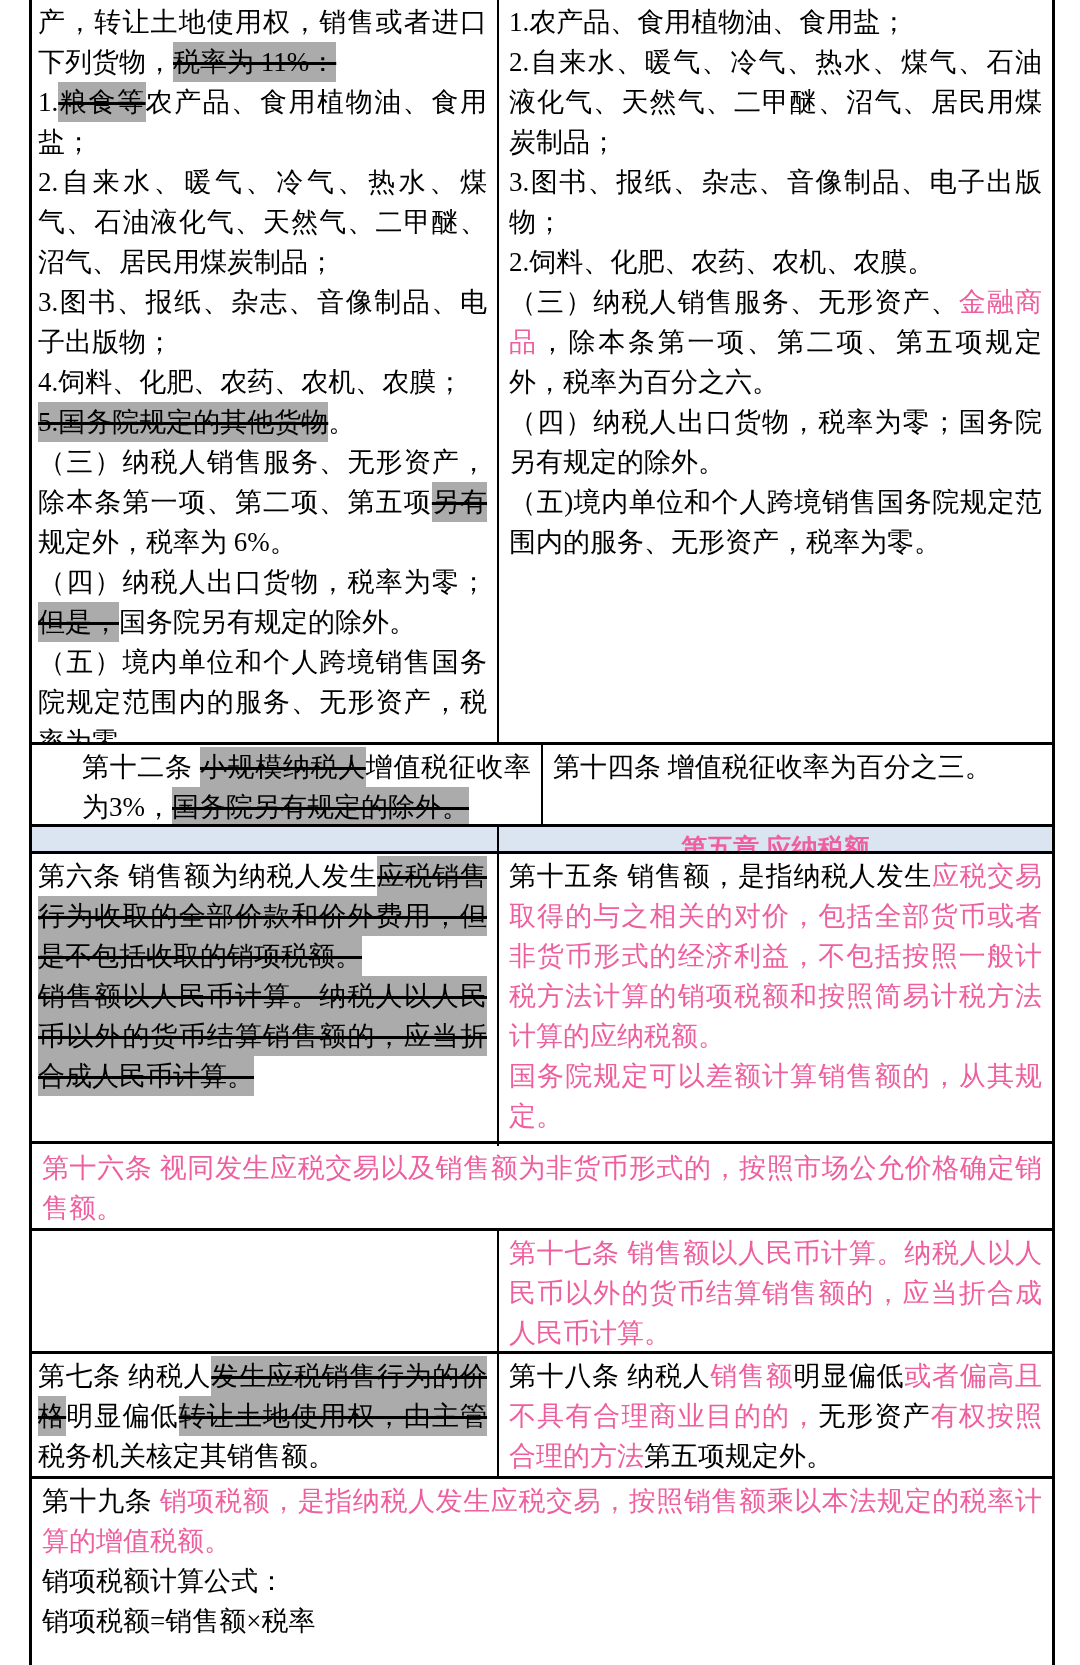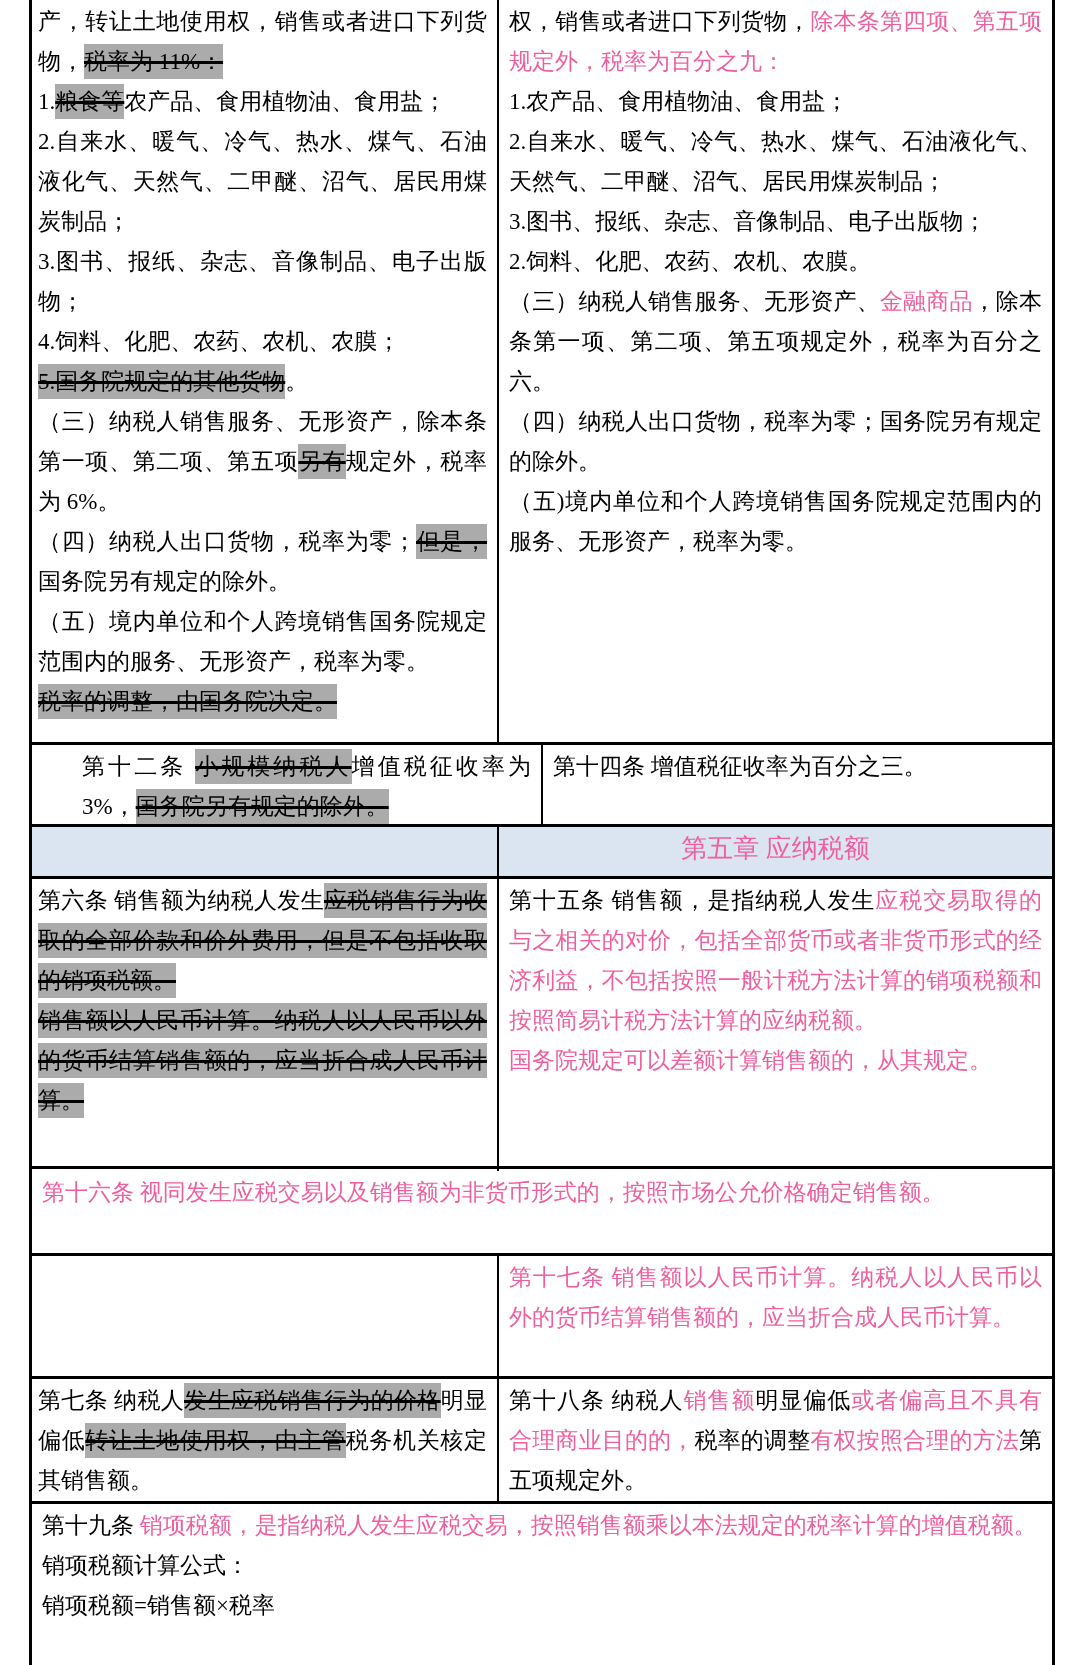--- a/index.html
+++ b/index.html
@@ -18,21 +18,21 @@
   .row{
     display:flex;box-sizing:border-box;
     border-bottom:3px solid var(--border,#000);
     overflow:hidden;
   }
   .row:last-child{border-bottom:none;}
   .cell{box-sizing:border-box;overflow:hidden;padding:2px 10px 0 6px;}
   .cell.left{width:467px;border-right:2px solid var(--border,#000);}
   .cell.right{flex:1;padding-left:10px;}
   .cell p{
-    margin:0;font-size:23px;line-height:40px;color:#000;
+    margin:0;font-size:27px;line-height:40px;color:#000;
     text-align:justify;word-break:break-all;letter-spacing:0;
   }
   .del{
     background:var(--hl,#ababab);
     text-decoration:line-through;
     text-decoration-thickness:3px;
     text-decoration-color:#000;
     padding:5px 0;
   }
   .ins{color:var(--ins,#ee5f9f);}
@@ -52,39 +52,38 @@
         <p><span>2.自来水、暖气、冷气、热水、煤气、石油液化气、天然气、二甲醚、沼气、居民用煤炭制品；</span></p>
         <p><span>3.图书、报纸、杂志、音像制品、电子出版物；</span></p>
         <p><span>4.饲料、化肥、农药、农机、农膜；</span></p>
         <p><span class="del">5.国务院规定的其他货物</span><span>。</span></p>
         <p><span>（三）纳税人销售服务、无形资产，除本条第一项、第二项、第五项</span><span class="del">另有</span><span>规定外，税率为 6%。</span></p>
         <p><span>（四）纳税人出口货物，税率为零；</span><span class="del">但是，</span><span>国务院另有规定的除外。</span></p>
         <p><span>（五）境内单位和个人跨境销售国务院规定范围内的服务、无形资产，税率为零。</span></p>
         <p><span class="del">税率的调整，由国务院决定。</span></p>
       </div>
       <div class="cell right">
-        <p><span>权，销售或者进口下列货物，</span><span class="ins">除本条第四项、第五项规定外，税率为百分之九：</span></p>
         <p><span>1.农产品、食用植物油、食用盐；</span></p>
         <p><span>2.自来水、暖气、冷气、热水、煤气、石油液化气、天然气、二甲醚、沼气、居民用煤炭制品；</span></p>
         <p><span>3.图书、报纸、杂志、音像制品、电子出版物；</span></p>
         <p><span>2.饲料、化肥、农药、农机、农膜。</span></p>
         <p><span>（三）纳税人销售服务、无形资产、</span><span class="ins">金融商品</span><span>，除本条第一项、第二项、第五项规定外，税率为百分之六。</span></p>
         <p><span>（四）纳税人出口货物，税率为零；国务院另有规定的除外。</span></p>
         <p><span>（五)境内单位和个人跨境销售国务院规定范围内的服务、无形资产，税率为零。</span></p>
       </div>
     </div>
     <div class="row" style="height: 82px; padding-left: 44px;">
       <div class="cell left">
         <p><span>第十二条 </span><span class="del">小规模纳税人</span><span>增值税征收率为3%，</span><span class="del">国务院另有规定的除外。</span></p>
       </div>
       <div class="cell right">
         <p><span>第十四条 增值税征收率为百分之三。</span></p>
       </div>
     </div>
-    <div class="row chapter" style="height: 52px;">
+    <div class="row chapter" style="height: 27px; font-weight: bold;">
       <div class="cell left"></div>
       <div class="cell right">
         <p>第五章 应纳税额</p>
       </div>
     </div>
     <div class="row" style="height: 290px;">
       <div class="cell left">
         <p><span>第六条 销售额为纳税人发生</span><span class="del">应税销售行为收取的全部价款和价外费用，但是不包括收取的销项税额。</span></p>
         <p><span class="del">销售额以人民币计算。纳税人以人民币以外的货币结算销售额的，应当折合成人民币计算。</span></p>
       </div>
@@ -103,21 +102,21 @@
       <div class="cell left"></div>
       <div class="cell right">
         <p><span class="ins">第十七条 销售额以人民币计算。纳税人以人民币以外的货币结算销售额的，应当折合成人民币计算。</span></p>
       </div>
     </div>
     <div class="row" style="height: 125px;">
       <div class="cell left">
         <p><span>第七条 纳税人</span><span class="del">发生应税销售行为的价格</span><span>明显偏低</span><span class="del">转让土地使用权，由主管</span><span>税务机关核定其销售额。</span></p>
       </div>
       <div class="cell right">
-        <p><span>第十八条 纳税人</span><span class="ins">销售额</span><span>明显偏低</span><span class="ins">或者偏高且不具有合理商业目的的，</span><span>税率的调整</span><span class="ins">有权按照合理的方法</span><span>第五项规定外。</span></p>
+        <p><span>第十八条 纳税人</span><span class="ins">销售额</span><span>明显偏低</span><span class="ins">或者偏高且不具有合理商业目的的，</span><span>无形资产</span><span class="ins">有权按照合理的方法</span><span>第五项规定外。</span></p>
       </div>
     </div>
     <div class="row" style="height: 210px;">
       <div class="cell right">
         <p><span>第十九条 </span><span class="ins">销项税额，是指纳税人发生应税交易，按照销售额乘以本法规定的税率计算的增值税额。</span></p>
         <p><span>销项税额计算公式：</span></p>
         <p><span>销项税额=销售额×税率</span></p>
       </div>
     </div>
   </div>

